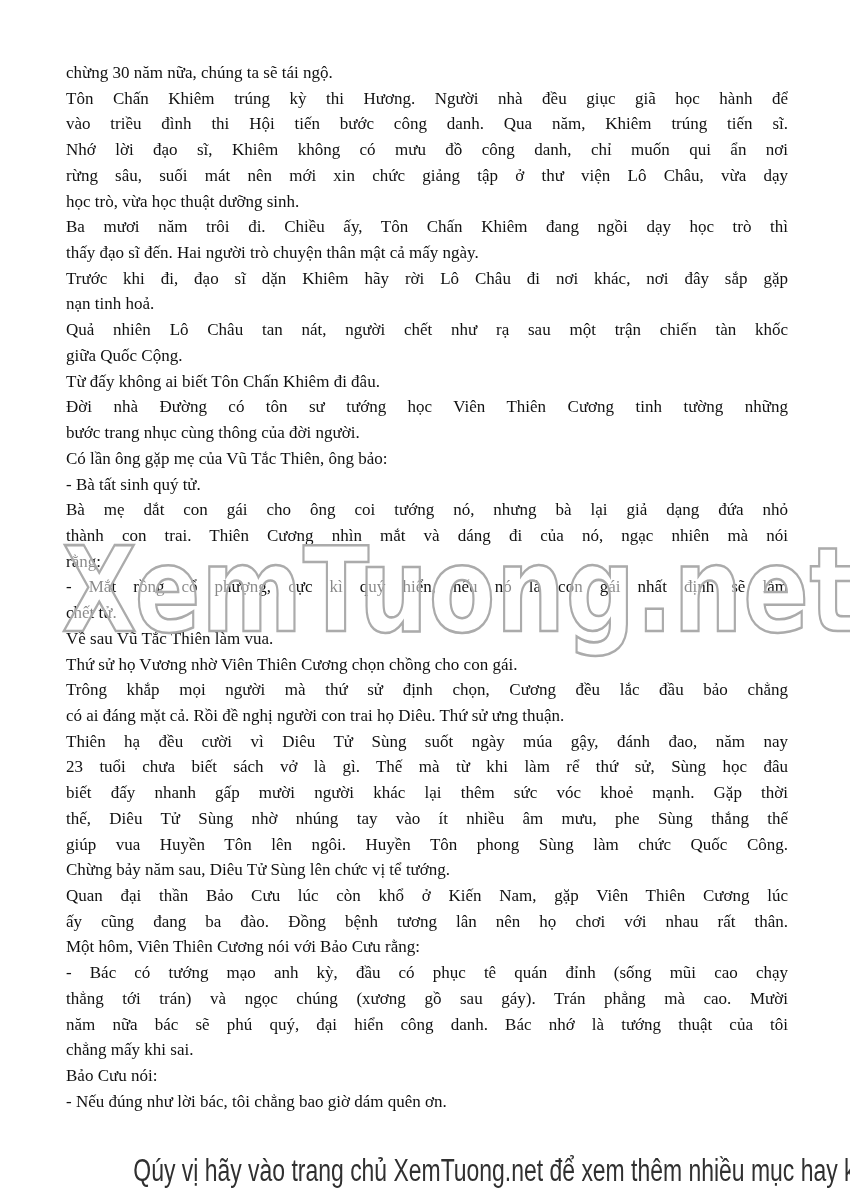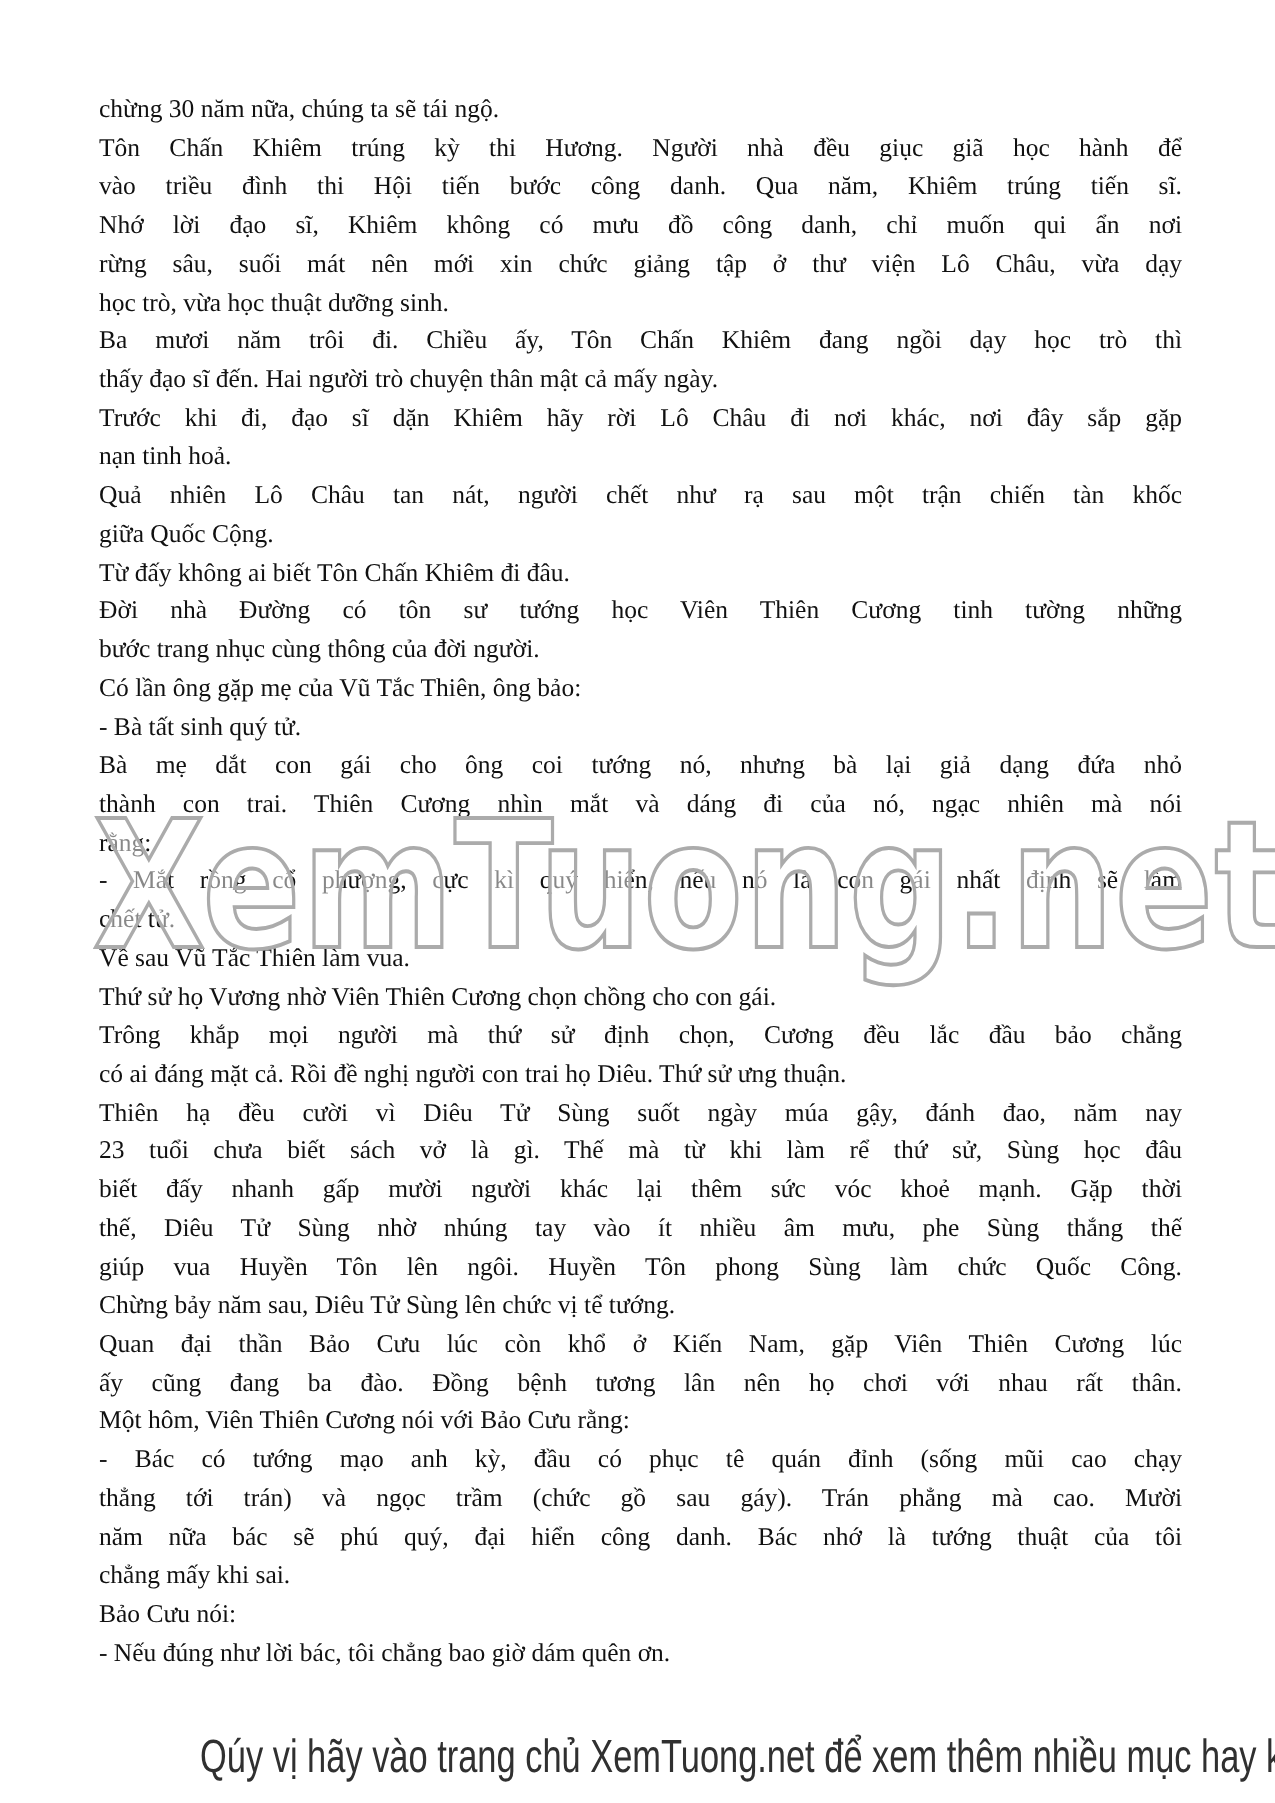--- a/index.html
+++ b/index.html
@@ -129,21 +129,21 @@
         <div class="line">giúp vua Huyền Tôn lên ngôi. Huyền Tôn phong Sùng làm chức Quốc Công.</div>
         <div class="line para-end">Chừng bảy năm sau, Diêu Tử Sùng lên chức vị tể tướng.</div>
       </div>
       <div class="paragraph">
         <div class="line">Quan đại thần Bảo Cưu lúc còn khổ ở Kiến Nam, gặp Viên Thiên Cương lúc</div>
         <div class="line">ấy cũng đang ba đào. Đồng bệnh tương lân nên họ chơi với nhau rất thân.</div>
         <div class="line para-end">Một hôm, Viên Thiên Cương nói với Bảo Cưu rằng:</div>
       </div>
       <div class="paragraph">
         <div class="line">- Bác có tướng mạo anh kỳ, đầu có phục tê quán đỉnh (sống mũi cao chạy</div>
-        <div class="line">thẳng tới trán) và ngọc trầm (chức gồ sau gáy). Trán phẳng mà cao. Mười</div>
+        <div class="line">thẳng tới trán) và ngọc chúng (xương gồ sau gáy). Trán phẳng mà cao. Mười</div>
         <div class="line">năm nữa bác sẽ phú quý, đại hiển công danh. Bác nhớ là tướng thuật của tôi</div>
         <div class="line para-end">chẳng mấy khi sai.</div>
       </div>
       <div class="paragraph">
         <div class="line para-end">Bảo Cưu nói:</div>
       </div>
       <div class="paragraph">
         <div class="line para-end">- Nếu đúng như lời bác, tôi chẳng bao giờ dám quên ơn.</div>
       </div>
     </div>

